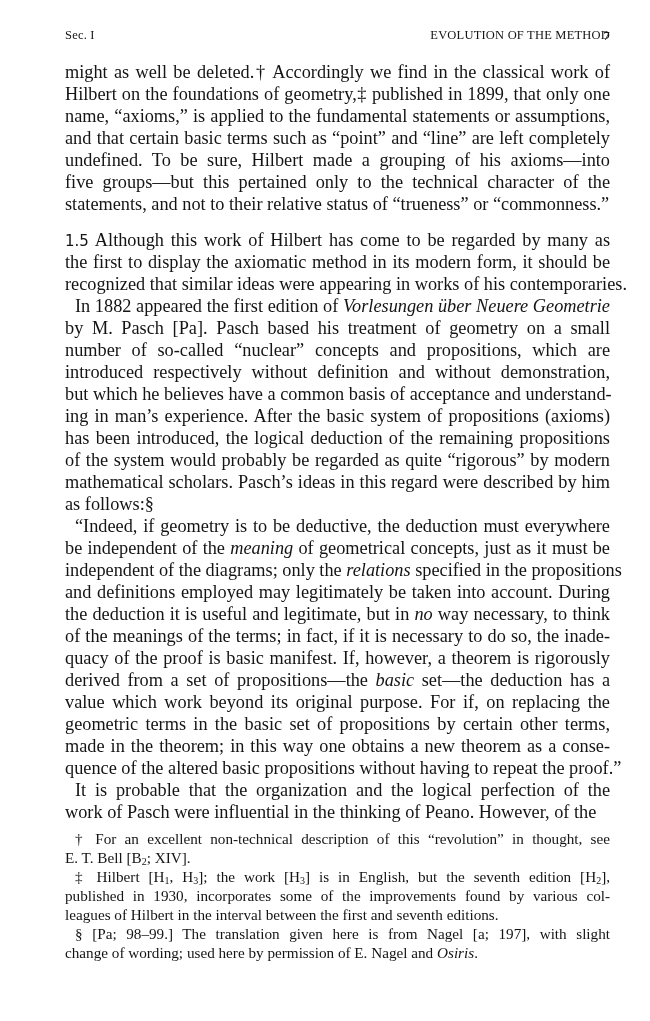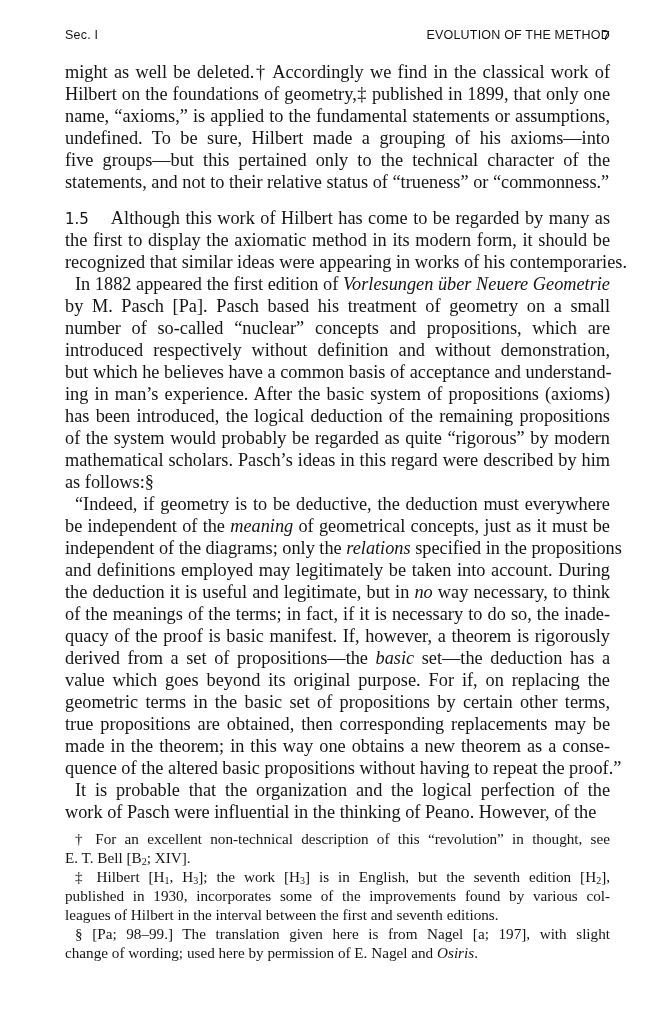--- a/index.html
+++ b/index.html
@@ -2,36 +2,36 @@
 <html><head>
 <meta charset="utf-8">
 <style>
   html, body { margin: 0; padding: 0; background: #ffffff; }
   body {
     width: 650px; height: 1021px; position: relative; overflow: hidden;
     color: #141414;
   }
   .header {
     position: absolute; top: 28px; left: 65px; width: 545px; height: 20px;
-    font-family: Liberation Sans, sans-serif; font-size: 12.5px; letter-spacing: 0.2px;
+    font-family: Liberation Serif, serif; font-size: 12.5px; letter-spacing: 0.2px;
   }
   .header .sec { position: absolute; left: 0; top: 0; }
   .header .title { position: absolute; left: 0; right: 0; top: 0; text-align: right; }
   .header .pno { position: absolute; right: 0; top: 0; font-size: 13px; }
   .body {
     position: absolute; top: 61px; left: 65px; width: 545px;
     font-family: "Liberation Serif", serif; font-size: 18.3px; line-height: 22px;
   }
   .line {
     display: block; white-space: nowrap; text-align: justify; text-align-last: justify;
     height: 22px;
   }
   .line.last { text-align-last: left; }
   .line.indent { padding-left: 10px; }
-  .secno { font-family: "DejaVu Sans", sans-serif; font-size: 15px; margin-right: 22px; }
+  .secno { font-family: "DejaVu Sans", sans-serif; font-size: 15px; margin-right: 6px; }
   .gap { height: 14px; }
   .notes {
     position: absolute; top: 829px; left: 65px; width: 545px;
     font-family: "Liberation Serif", serif; font-size: 15.2px; line-height: 19px;
   }
   .notes .line { height: 19px; }
   i { }
   sub { font-size: 10px; vertical-align: -2px; line-height: 0; }
 </style>
 </head>
@@ -41,20 +41,21 @@
   <span class="sec">Sec. I</span>
   <span class="title">EVOLUTION OF THE METHOD</span>
   <span class="pno">7</span>
 </div>
 
 <div class="body">
   <div>
     <span class="line">might as well be deleted.† Accordingly we find in the classical work of</span>
     <span class="line">Hilbert on the foundations of geometry,‡ published in 1899, that only one</span>
     <span class="line">name, “axioms,” is applied to the fundamental statements or assumptions,</span>
+    <span class="line">and that certain basic terms such as “point” and “line” are left completely</span>
     <span class="line">undefined. To be sure, Hilbert made a grouping of his axioms—into</span>
     <span class="line">five groups—but this pertained only to the technical character of the</span>
     <span class="line last">statements, and not to their relative status of “trueness” or “commonness.”</span>
   </div>
   <div class="gap"></div>
   <div>
     <span class="line"><span class="secno">1.5</span><span>Although this work of Hilbert has come to be regarded by many as</span></span>
     <span class="line">the first to display the axiomatic method in its modern form, it should be</span>
     <span class="line">recognized that similar ideas were appearing in works of his contemporaries.</span>
   </div>
@@ -72,23 +73,22 @@
     </div>
   <div>
       <span class="line indent">“Indeed, if geometry is to be deductive, the deduction must everywhere</span>
       <span class="line">be independent of the <i>meaning</i> of geometrical concepts, just as it must be</span>
       <span class="line">independent of the diagrams; only the <i>relations</i> specified in the propositions</span>
       <span class="line">and definitions employed may legitimately be taken into account. During</span>
       <span class="line">the deduction it is useful and legitimate, but in <i>no</i> way necessary, to think</span>
       <span class="line">of the meanings of the terms; in fact, if it is necessary to do so, the inade-</span>
       <span class="line">quacy of the proof is basic manifest. If, however, a theorem is rigorously</span>
       <span class="line">derived from a set of propositions—the <i>basic</i> set—the deduction has a</span>
-      <span class="line">value which goes beyond its original purpose. For if, on replacing the</span>
+      <span class="line">value which work beyond its original purpose. For if, on replacing the</span>
       <span class="line">geometric terms in the basic set of propositions by certain other terms,</span>
-      <span class="line">true propositions are obtained, then corresponding replacements may be</span>
       <span class="line">made in the theorem; in this way one obtains a new theorem as a conse-</span>
       <span class="line last">quence of the altered basic propositions without having to repeat the proof.”</span>
     </div>
   <div>
       <span class="line indent">It is probable that the organization and the logical perfection of the</span>
       <span class="line last">work of Pasch were influential in the thinking of Peano. However, of the</span>
     </div>
 </div>
 
 <div class="notes">

